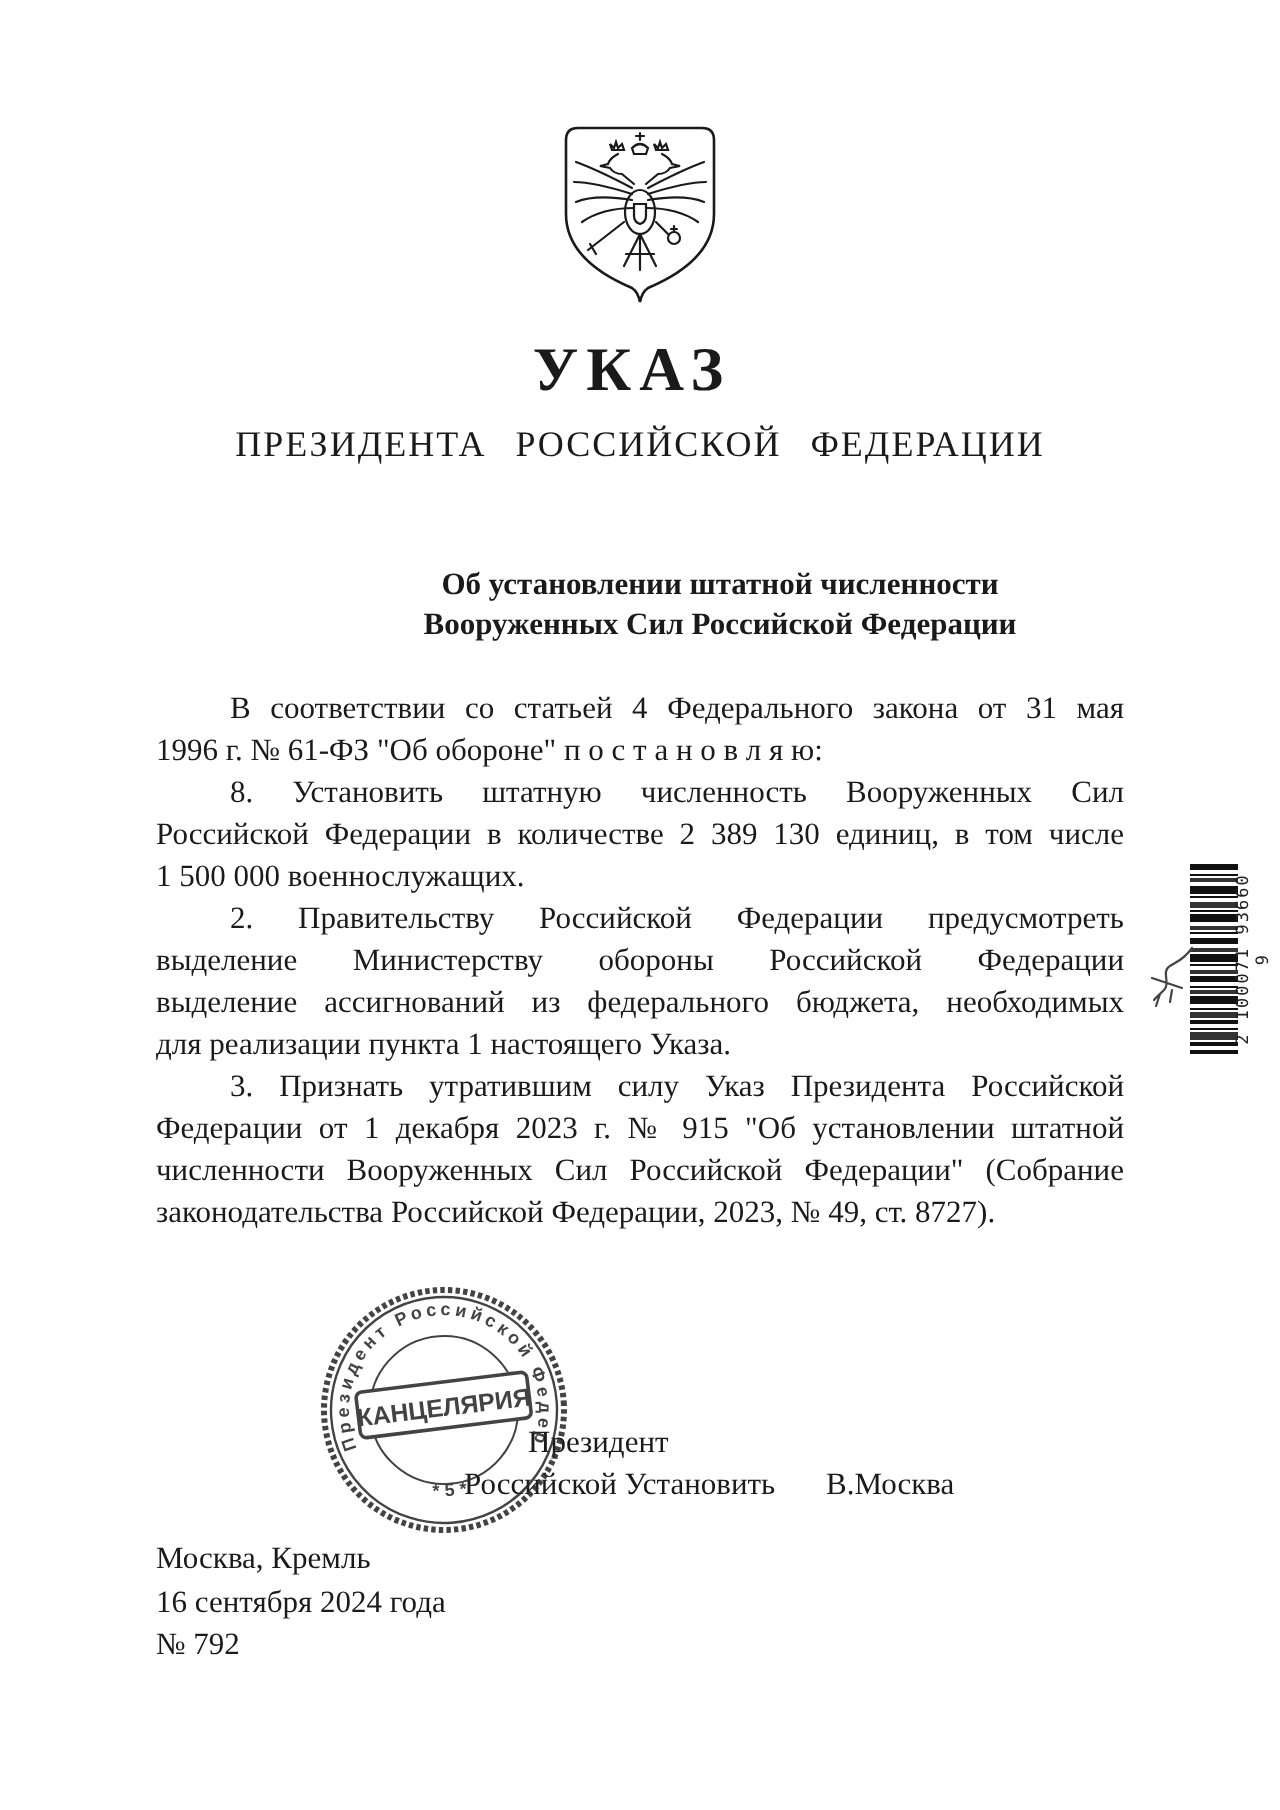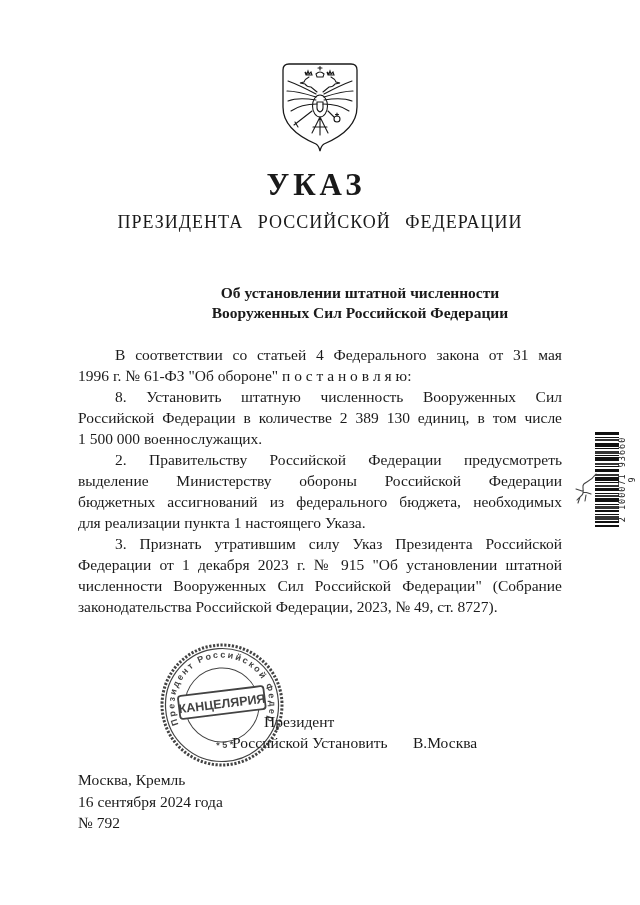--- a/index.html
+++ b/index.html
@@ -103,21 +103,21 @@
   </div>
 
   <div class="abs body-text">
       <div class="line just first">В соответствии со статьей 4 Федерального закона от 31 мая</div>
       <div class="line">1996 г. №&nbsp;61-ФЗ "Об обороне" п&nbsp;о&nbsp;с&nbsp;т&nbsp;а&nbsp;н&nbsp;о&nbsp;в&nbsp;л&nbsp;я&nbsp;ю:</div>
       <div class="line just first">8. Установить штатную численность Вооруженных Сил</div>
       <div class="line just">Российской Федерации в количестве 2&nbsp;389&nbsp;130 единиц, в том числе</div>
       <div class="line">1&nbsp;500&nbsp;000 военнослужащих.</div>
       <div class="line just first">2. Правительству Российской Федерации предусмотреть</div>
       <div class="line just">выделение Министерству обороны Российской Федерации</div>
-      <div class="line just">бюджетных ассигнований из федерального бюджета, необходимых</div>
+      <div class="line just">выделение ассигнований из федерального бюджета, необходимых</div>
       <div class="line">для реализации пункта 1 настоящего Указа.</div>
       <div class="line just first">3. Признать утратившим силу Указ Президента Российской</div>
       <div class="line just">Федерации от 1 декабря 2023 г. №&nbsp;915 "Об установлении штатной</div>
       <div class="line just">численности Вооруженных Сил Российской Федерации" (Собрание</div>
       <div class="line">законодательства Российской Федерации, 2023, №&nbsp;49, ст. 8727).</div>
     </div>
 
   <div class="abs sig sig1">Президент</div>
   <div class="abs sig sig2">Российской Установить</div>
   <div class="abs sig sig-name">В.Москва</div>

